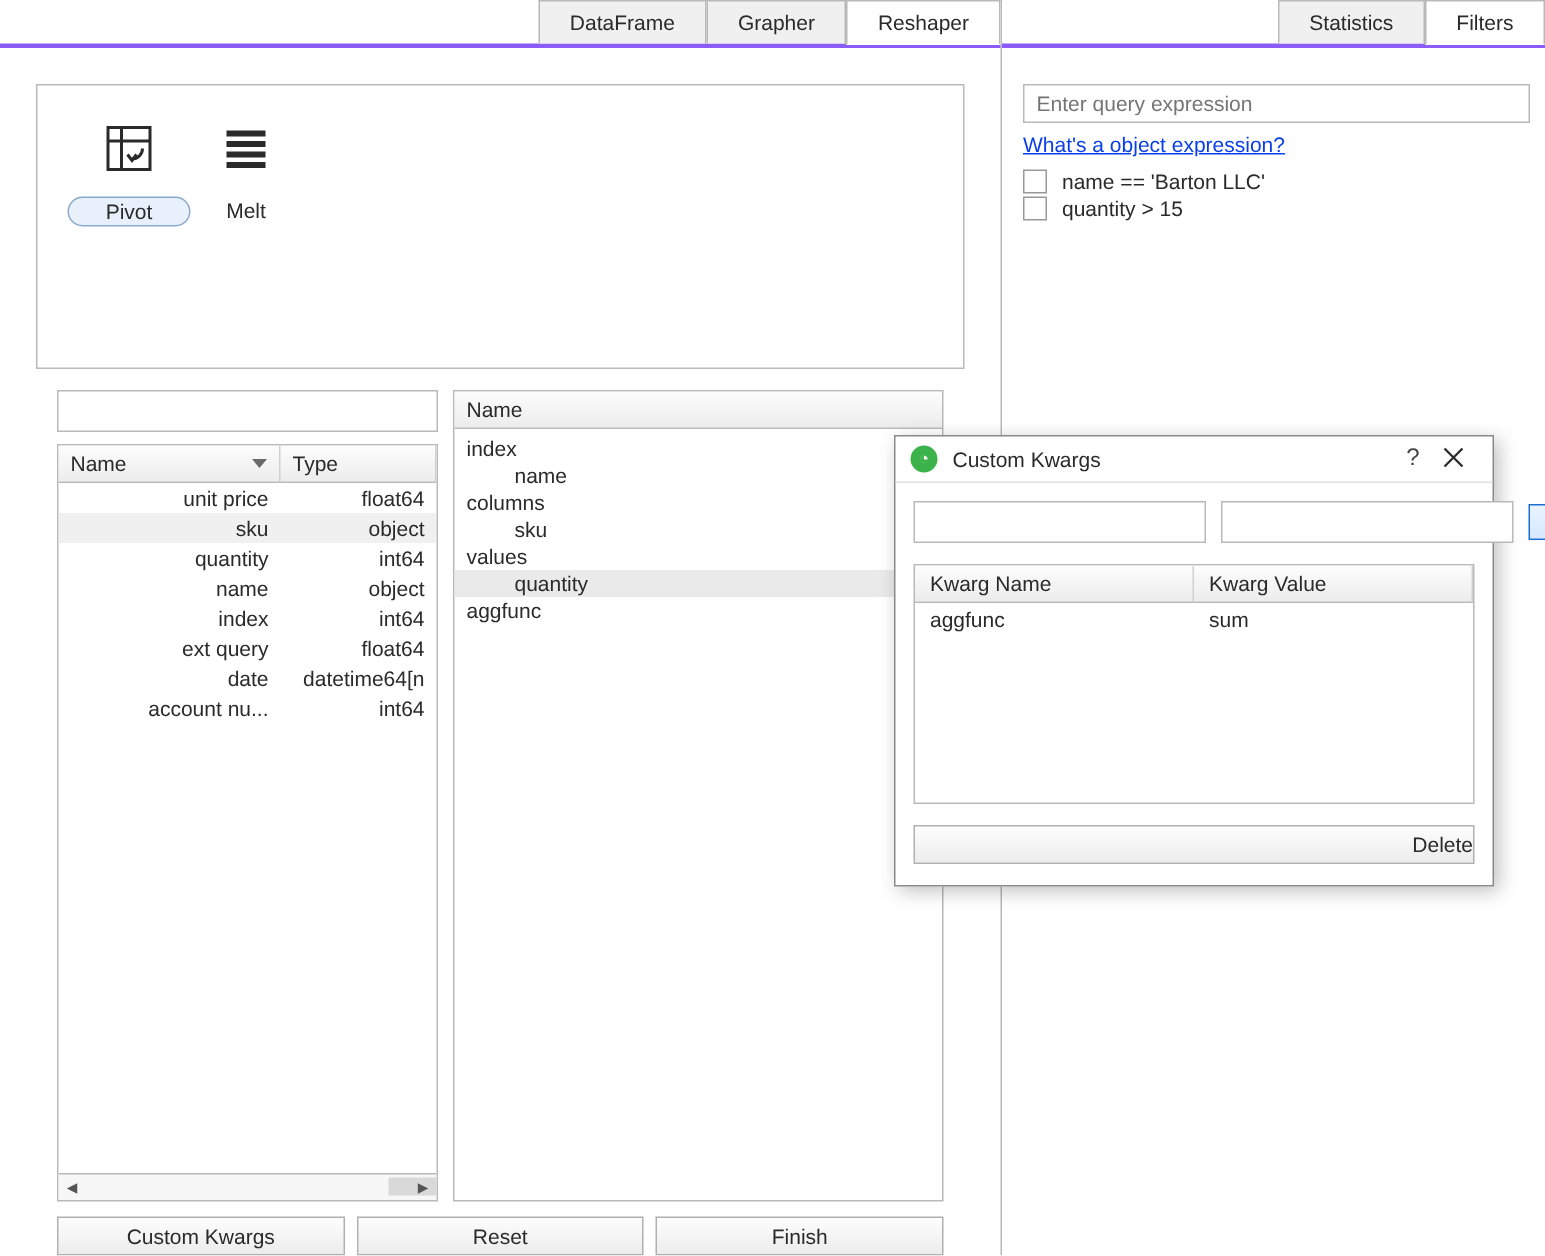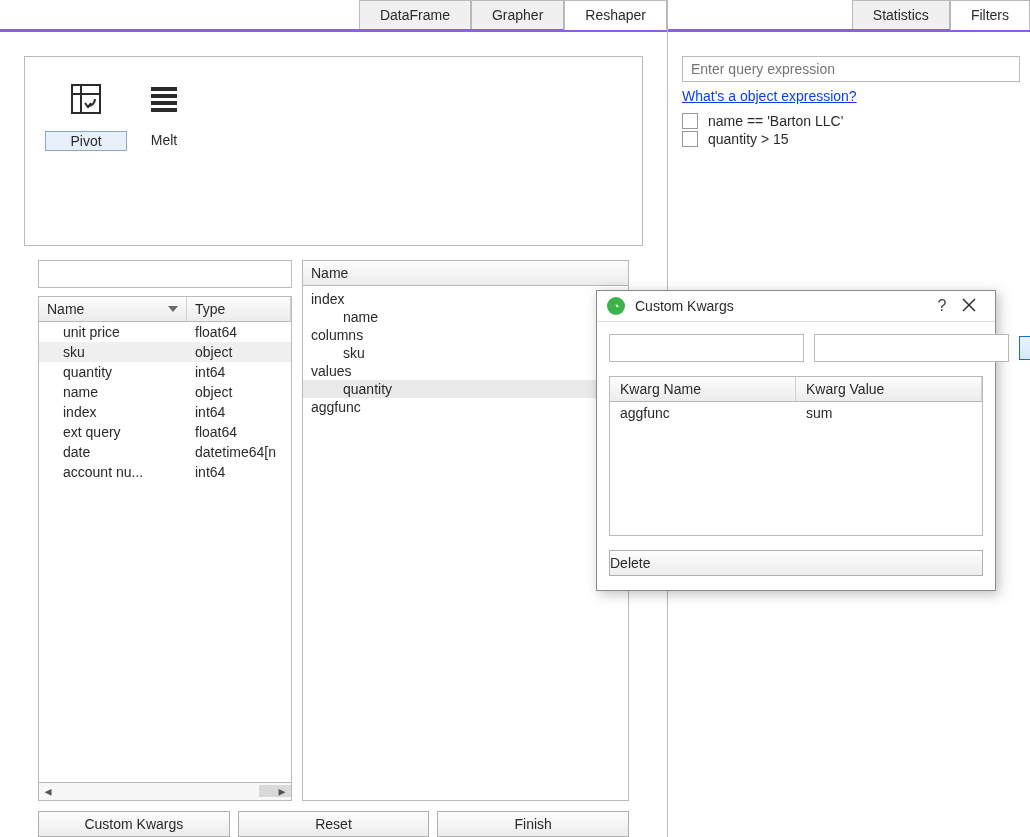--- a/index.html
+++ b/index.html
@@ -52,33 +52,33 @@
     margin: 24px 24px 14px 24px;
     height: 190px;
     display: flex;
     align-items: flex-start;
     padding: 24px 26px;
   }
   .tool { display:flex; flex-direction:column; align-items:center; width:70px; cursor:pointer;}
   .tool + .tool { margin-left: 8px; }
   .tool .icon-wrap { width:36px; height:36px; display:flex; align-items:center; justify-content:center;}
   .tool.selected .label { border:1px solid #8aa9cf; background:#e8f1fb; }
-  .tool .label { margin-top: 14px; padding: 1px 24px; }
+  .tool .label { margin-top: 14px; padding: 1px 24px; border-radius: 10px; }
   
   .grids-row { display:flex; margin: 0 38px 0 38px; gap:10px; flex:1; min-height:0;}
   .grid-col { display:flex; flex-direction:column; flex:1; min-height:0;}
   .grid-col input.search { height:28px; border:1px solid #b9b9b9; padding:2px 6px; outline:none; font:inherit; }
   
   .fields-table { border:1px solid #b9b9b9; margin-top:8px; flex:1; overflow:hidden; display:flex; flex-direction:column;}
   .ft-head { display:flex; background:linear-gradient(#fdfdfd,#ececec); border-bottom:1px solid #b9b9b9;}
   .ft-head .th { padding:4px 8px; border-right:1px solid #d0d0d0; position:relative;}
   .ft-head .th.sorted::after { content:""; position:absolute; right:8px; top:50%; width:0;height:0;border-left:5px solid transparent;border-right:5px solid transparent;border-top:6px solid #6a6a6a; transform:translateY(-50%);}
   .col-n { width:148px;} .col-t {flex:1;}
   .ft-body { flex:1; overflow:hidden;}
-  .ft-row { display:flex; }
+  .ft-row { display:flex;text-align:right; }
   .ft-row.highlight { background:#f0f0f0;}
   .ft-row .td { padding:2px 8px; white-space:nowrap; overflow:hidden; text-overflow:ellipsis;}
   .ft-row .td.col-n { padding-left:24px;}
   .ft-scroll { height:18px; border-top:1px solid #b9b9b9; background:#f7f7f7; position:relative;}
   .ft-scroll .arrow { position:absolute; top:0; width:18px; height:16px; display:flex; align-items:center; justify-content:center; color:#555;}
   .ft-scroll .arrow.l{left:0;} .ft-scroll .arrow.r{right:0;}
   .ft-scroll .thumb{position:absolute; top:2px; height:12px; background:#d9d9d9; left:220px; width:40px;}
   
   .tree-panel { border:1px solid #b9b9b9; display:flex; flex-direction:column; flex:1; overflow:hidden;}
   .tree-head { background:linear-gradient(#fdfdfd,#ececec); border-bottom:1px solid #b9b9b9; padding:4px 8px;}
@@ -111,21 +111,21 @@
   .dlg-title .close { width:32px;text-align:center;cursor:pointer;}
   .dlg-body { padding:12px 12px 14px 12px;}
   .dlg-inputs { display:flex; gap:10px; align-items:center;}
   .dlg-inputs input { flex:1; height:28px; border:1px solid #b9b9b9; padding:2px 6px; font:inherit;}
   .dlg-inputs .btn-add { padding:3px 20px; border:1px solid #1a6fd6; background:linear-gradient(#eaf3ff,#d6e8ff); cursor:pointer;}
   .kwarg-grid { border:1px solid #b9b9b9; margin-top:14px; height:160px; display:flex; flex-direction:column; overflow:hidden;}
   .kwarg-grid .kg-head{display:flex; background:linear-gradient(#fdfdfd,#ececec); border-bottom:1px solid #b9b9b9;}
   .kwarg-grid .kg-head div{flex:1; padding:4px 10px; border-right:1px solid #d0d0d0;}
   .kwarg-grid .kg-row{display:flex;}
   .kwarg-grid .kg-row div{flex:1; padding:3px 10px;}
-  .btn-delete { margin-top:14px; text-align:left; padding:4px 0; border:1px solid #b0b0b0; background:linear-gradient(#fdfdfd,#ececec); cursor:pointer;}
+  .btn-delete { margin-top:14px; text-align:right; padding:4px 0; border:1px solid #b0b0b0; background:linear-gradient(#fdfdfd,#ececec); cursor:pointer;}
 </style>
 </head>
 <body>
 
 <div class="layout">
 
   <div class="left-pane">
     <div class="tabstrip">
       <div class="tab">DataFrame</div>
       <div class="tab">Grapher</div>

